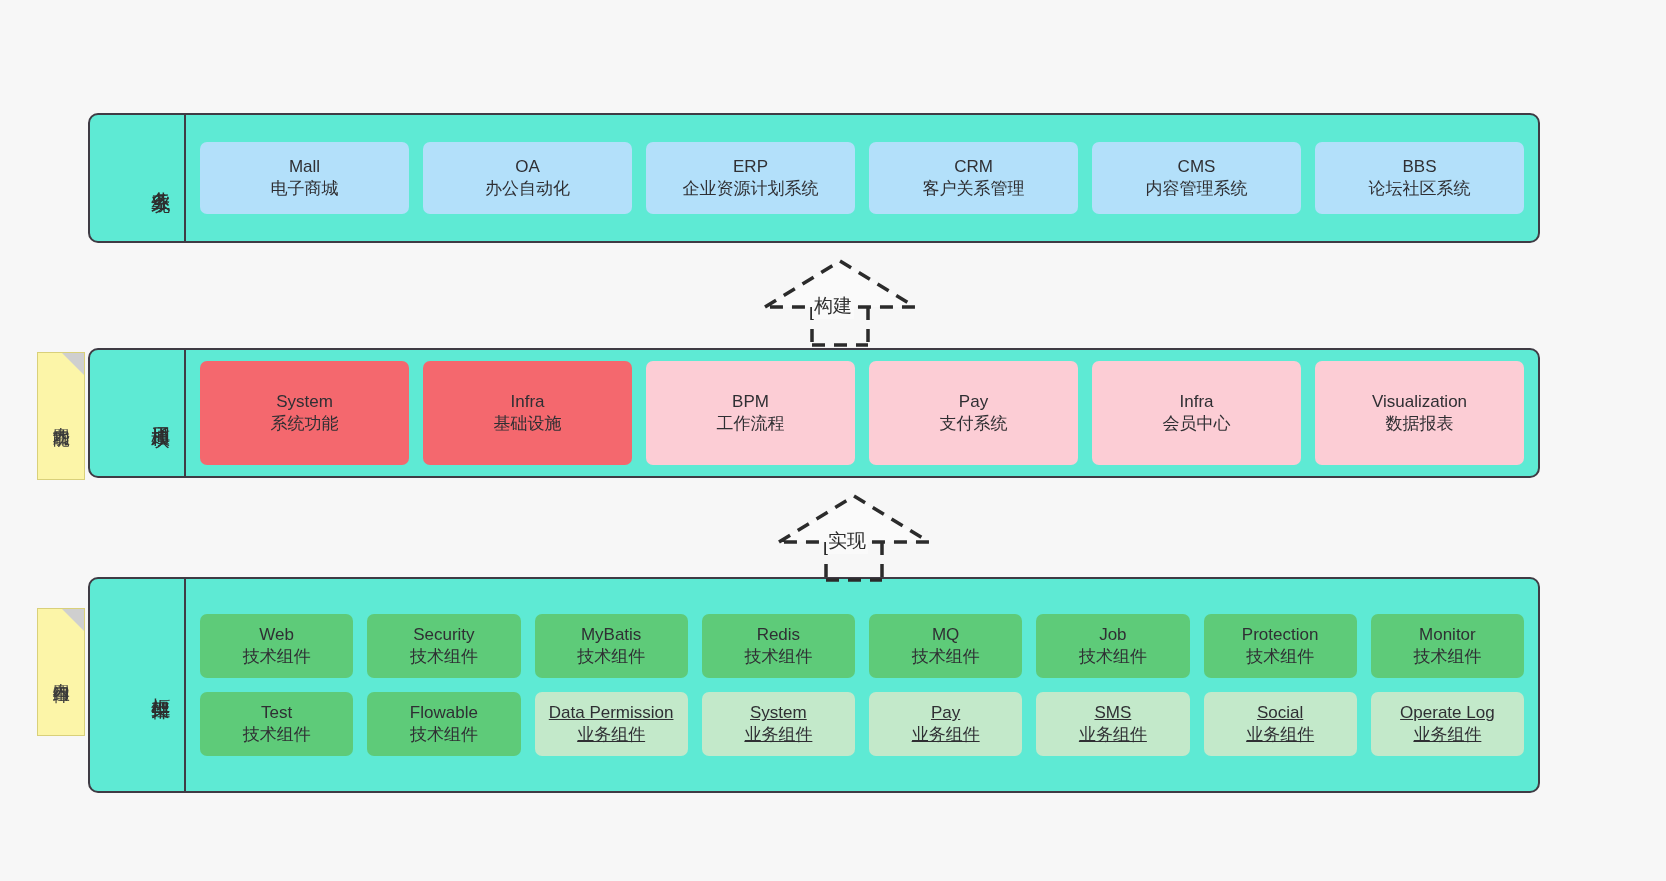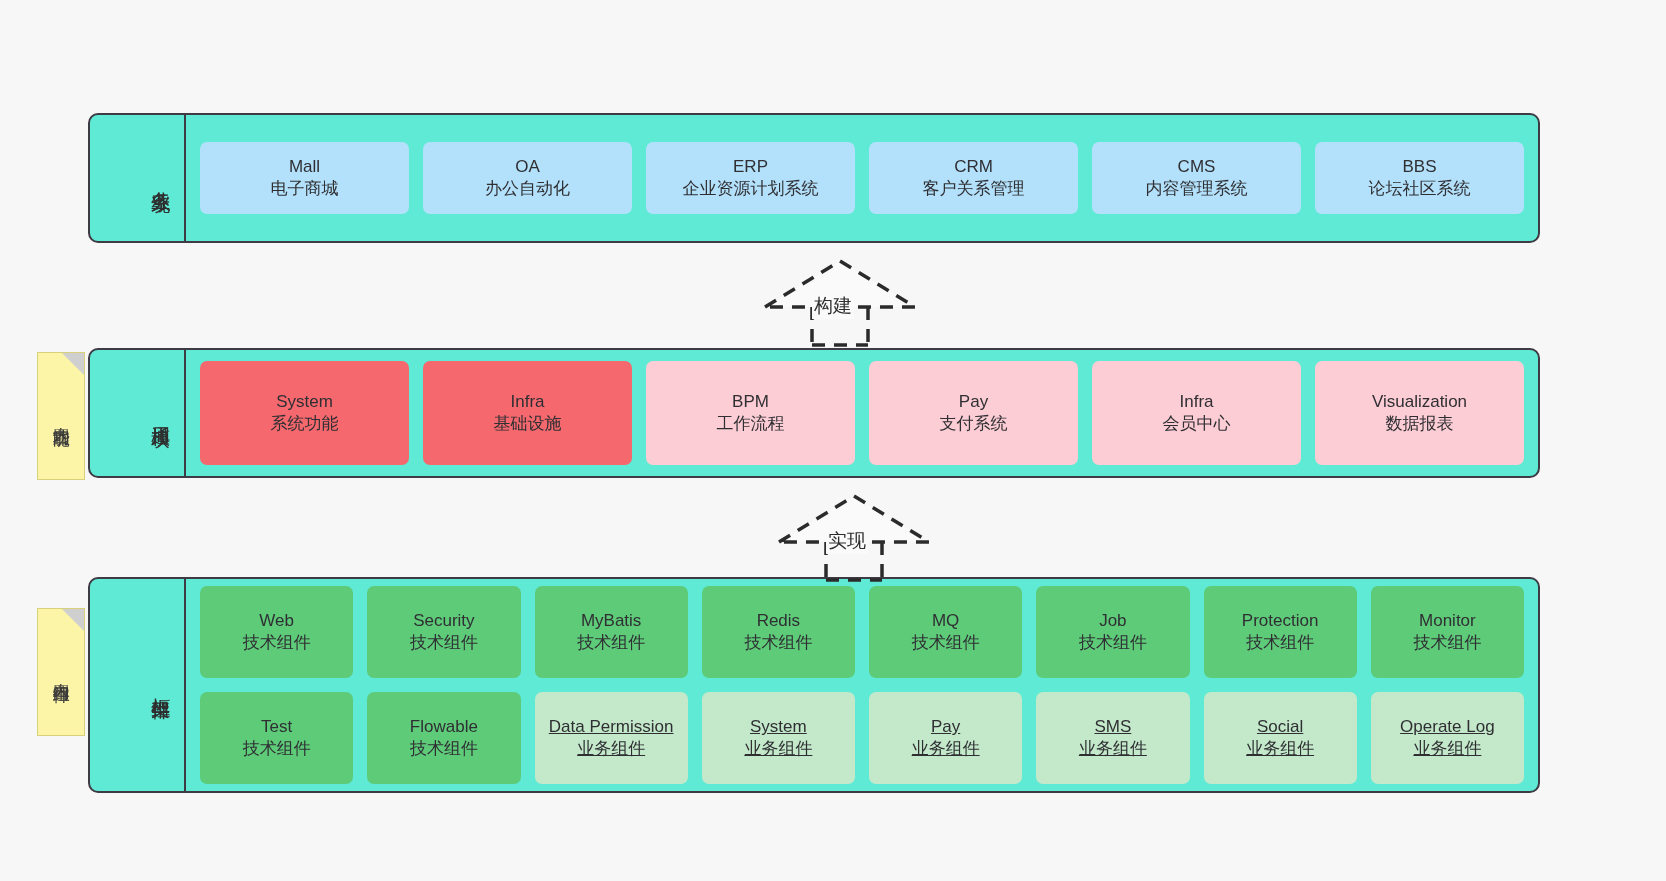--- a/index.html
+++ b/index.html
@@ -85,21 +85,21 @@
   .c-green-light { background: #c3e9ca; text-decoration: underline; }
 
   
   #layer-business { left: 88px;  top: 113px; width: 1452px; height: 130px; }
   #layer-business .card { height: 72px; }
 
   #layer-modules  { left: 88px;  top: 348px; width: 1452px; height: 130px; }
   #layer-modules .card { height: 104px; }
 
   #layer-framework { left: 88px; top: 577px; width: 1452px; height: 216px; }
-  #layer-framework .card { height: 92px; }
+  #layer-framework .card { height: 64px; }
   #layer-framework .layer-title { font-size: 19px; }
 
   
   .note {
     position: absolute;
     box-sizing: border-box;
     background: #fcf5a8;
     border: 1px solid #d9d07a;
     display: flex;
     align-items: center;

